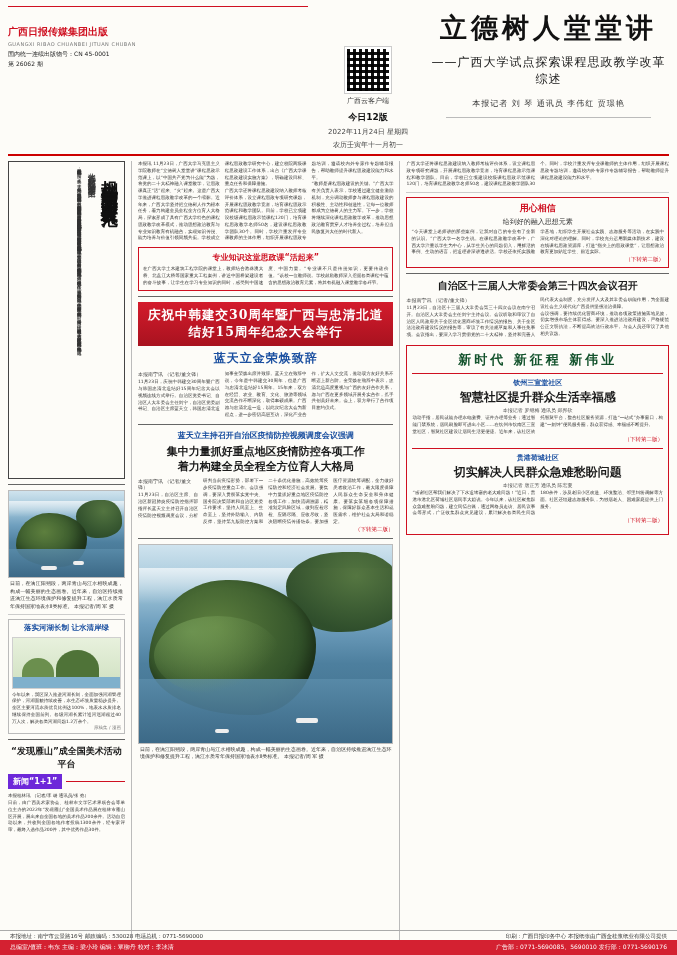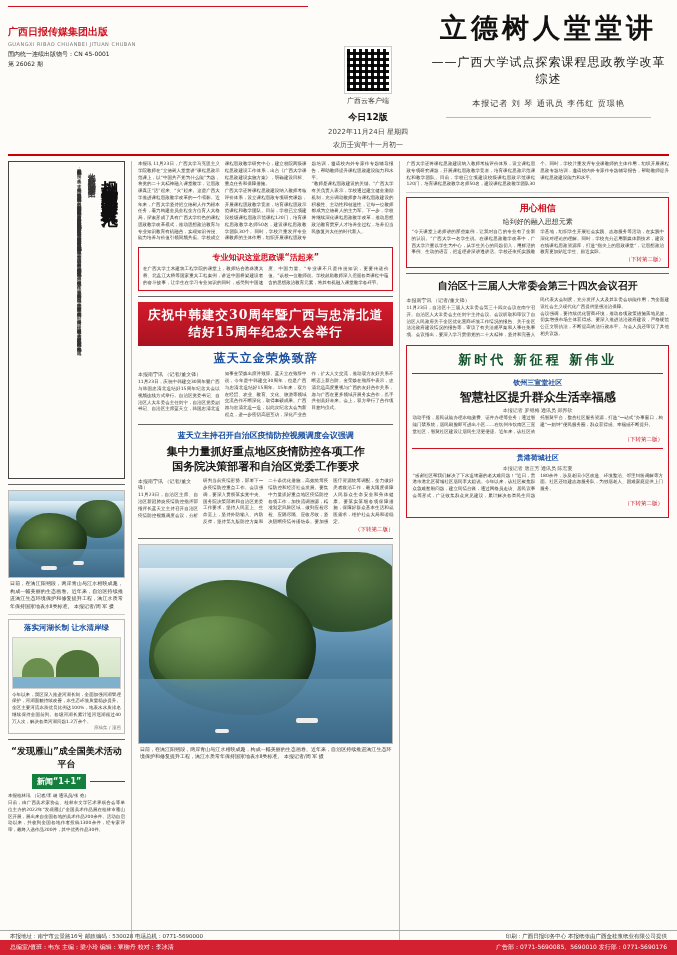--- a/index.html
+++ b/index.html
@@ -143,21 +143,21 @@
     font-family:"DejaVu Serif","Liberation Serif",serif; letter-spacing:3px;
     padding-bottom:4px; border-bottom:1px solid #cf1021; margin-bottom:4px;
   }
   .rb-item { margin-bottom:5px; }
   .rb-head { text-align:center; font-weight:bold; font-size:12px; line-height:1.3; font-family:"DejaVu Serif","Liberation Serif",serif;}
   .rb-kicker { text-align:center; font-size:7px; color:#1a4fa0; font-weight:bold; margin-bottom:2px;}
   .rb-by { text-align:center; font-size:5px; color:#555; margin:2px 0;}
 
   
   .news11 { display:flex; align-items:center; gap:4px; margin-top:4px;}
-  .news11-tag { background:#15803d; color:#fff; font-size:8px; font-weight:bold; padding:2px 5px;margin-left:24px; }
+  .news11-tag { background:#6d28d9; color:#fff; font-size:8px; font-weight:bold; padding:2px 5px; }
 
   
   .footer {
     position:absolute; left:0; bottom:0; width:100%;
     background:#d42131; color:#fff; font-size:6px;
     padding:3px 10px; display:flex; justify-content:space-between;
   }
   .footer2 { position:absolute; left:0; bottom:13px; width:100%; font-size:5.5px; color:#333;
     display:flex; justify-content:space-between; padding:2px 10px; border-top:1px solid #aaa;}
 
@@ -266,21 +266,21 @@
       <div class="blue-sub">蓝天立金荣焕致辞</div>
       <div class="cols3">
         <div class="byline">本报南宁讯 （记者/董文锋）</div>
         <div class="fake-text">11月23日，庆祝中韩建交30周年暨广西与韩国忠清北道结好15周年纪念大会以视频连线方式举行。自治区党委书记、自治区人大常委会主任刘宁，自治区党委副书记、自治区主席蓝天立，韩国忠清北道知事金荣焕出席并致辞。蓝天立在致辞中说，今年是中韩建交30周年，也是广西与忠清北道结好15周年。15年来，双方在经贸、农业、教育、文化、旅游等领域交流合作不断深化，取得丰硕成果。广西愿与忠清北道一道，以此次纪念大会为新起点，进一步密切高层互访，深化产业合作，扩大人文交流，推动双方友好关系不断迈上新台阶。金荣焕在致辞中表示，忠清北道高度重视与广西的友好合作关系，愿与广西在更多领域开展务实合作，携手共创美好未来。会上，双方举行了合作项目签约仪式。</div>
       </div>
 
       <div class="divider"></div>
 
       <div class="kicker">蓝天立主持召开自治区疫情防控视频调度会议强调</div>
       <div class="hdr2">集中力量抓好重点地区疫情防控各项工作</div>
-      <div class="hdr2">国务院决策部署和自治区党委工作要求</div>
+      <div class="hdr2">着力构建全员全程全方位育人大格局</div>
       <div class="cols4 mt4">
         <div class="byline">本报南宁讯 （记者/董文锋）</div>
         <div class="fake-text">11月23日，自治区主席、自治区新冠肺炎疫情防控指挥部指挥长蓝天立主持召开自治区疫情防控视频调度会议，分析研判当前疫情形势，部署下一步疫情防控重点工作。会议强调，要深入贯彻落实党中央、国务院决策部署和自治区党委工作要求，坚持人民至上、生命至上，坚持外防输入、内防反弹，坚持第九版防控方案和二十条优化措施，高效统筹疫情防控和经济社会发展。要集中力量抓好重点地区疫情防控各项工作，加快流调溯源，精准划定风险区域，做到应检尽检、应隔尽隔、应收尽收，坚决阻断疫情传播链条。要加强医疗资源统筹调配，全力做好患者救治工作，最大限度保障人民群众生命安全和身体健康。要落实落细各项保障措施，保障好群众基本生活和就医需求，维护社会大局和谐稳定。</div>
       </div>
       <div class="cont">（下转第二版）</div>
 
       <div class="divider"></div>
 
       <div class="photo" style="height:200px;">
         <div class="mist"></div>
@@ -326,20 +326,21 @@
           <div class="rb-head">智慧社区提升群众生活幸福感</div>
           <div class="rb-by">本报记者 罗继梅  通讯员 郑邦钦</div>
           <div class="fake-text cols2">动动手指，居民就能办理水电缴费、证件办理等业务；通过智能门禁系统，居民刷脸即可进出小区……在钦州市钦南区三宣堂社区，智慧社区建设让居民生活更便捷。近年来，该社区依托智慧平台，整合社区服务资源，打造“一站式”办事窗口，构建“一刻钟”便民服务圈，群众获得感、幸福感不断提升。</div>
           <div class="cont">（下转第二版）</div>
         </div>
 
         <div style="border-top:1px solid #cf1021;margin:4px 0;"></div>
 
         <div class="rb-item">
           <div class="rb-kicker">贵港荷城社区</div>
+          <div class="rb-head">切实解决人民群众急难愁盼问题</div>
           <div class="rb-by">本报记者 唐正芳  通讯员 陈宏夏</div>
           <div class="fake-text cols2">“感谢社区帮我们解决了下水道堵塞的老大难问题！”近日，贵港市港北区荷城社区居民李大姐说。今年以来，该社区聚焦群众急难愁盼问题，建立民情台账，通过网格员走访、居民议事会等形式，广泛收集群众意见建议，累计解决各类民生问题180余件，涉及老旧小区改造、环境整治、邻里纠纷调解等方面。社区还组建志愿服务队，为独居老人、困难家庭提供上门服务。</div>
           <div class="cont">（下转第二版）</div>
         </div>
       </div>
     </div>
   </div>
 
   <div class="footer2">
     <span>本报地址：南宁市云景路16号    邮政编码：530028    电话总机：0771-5690000</span>

